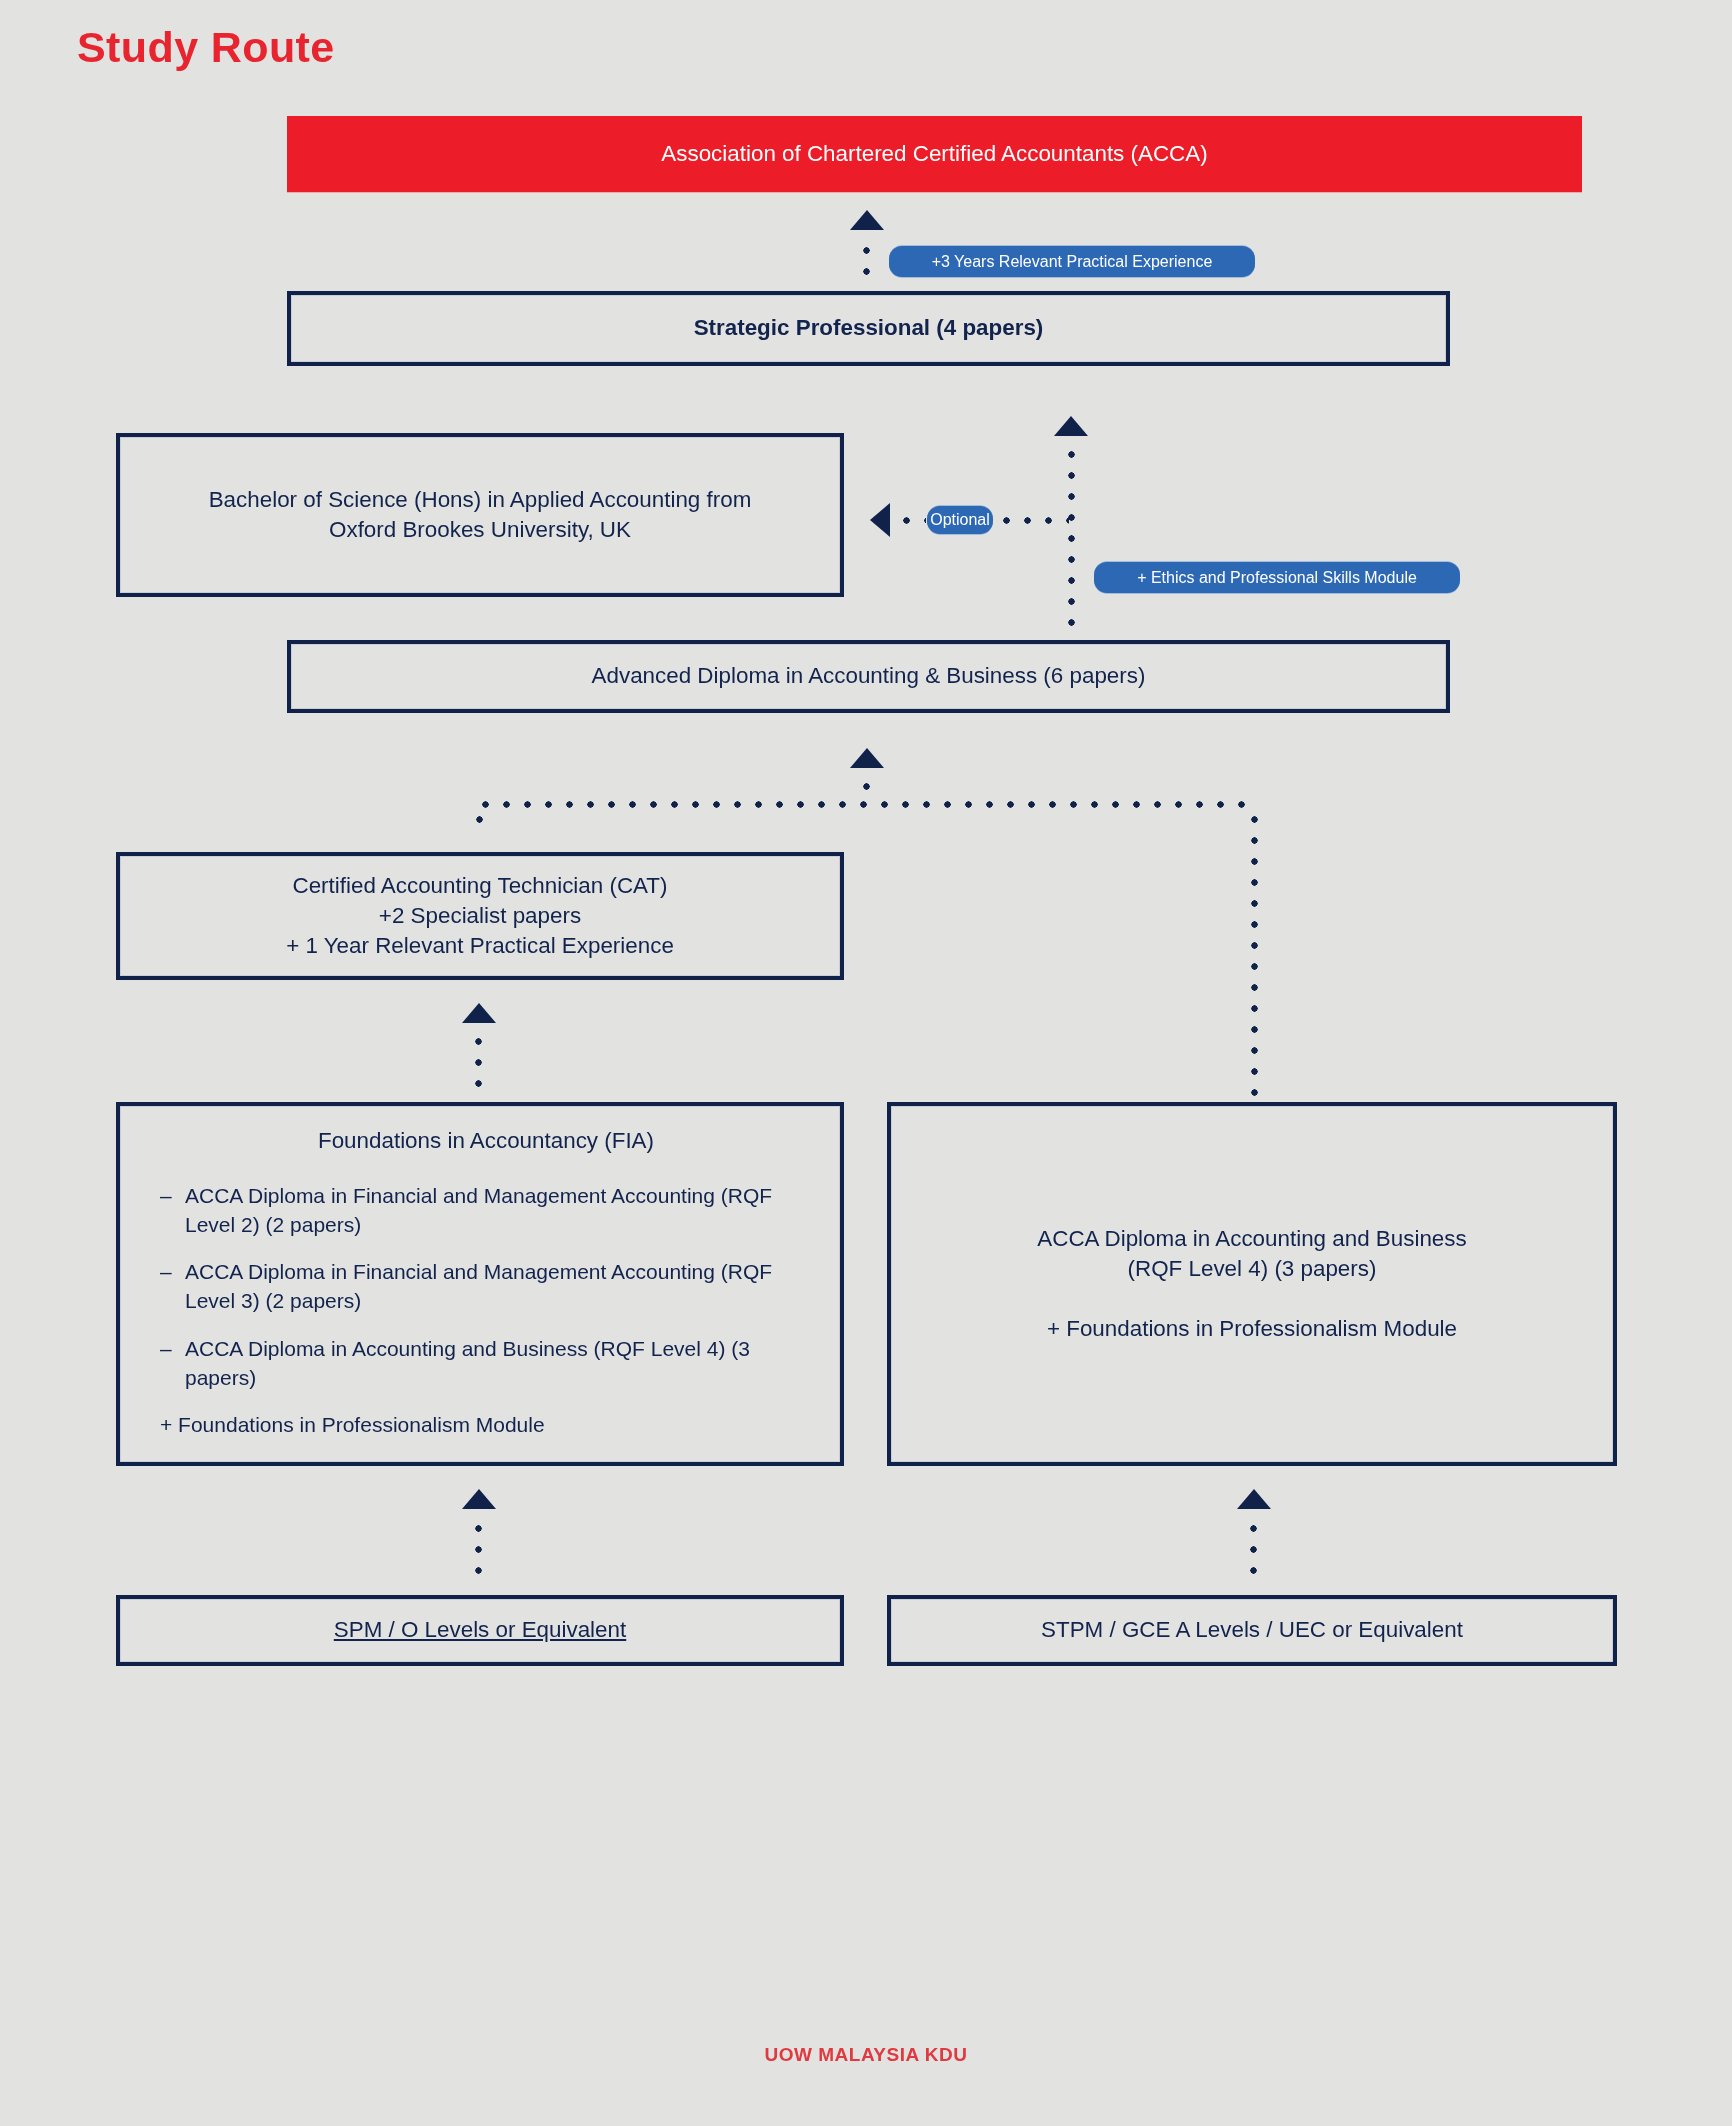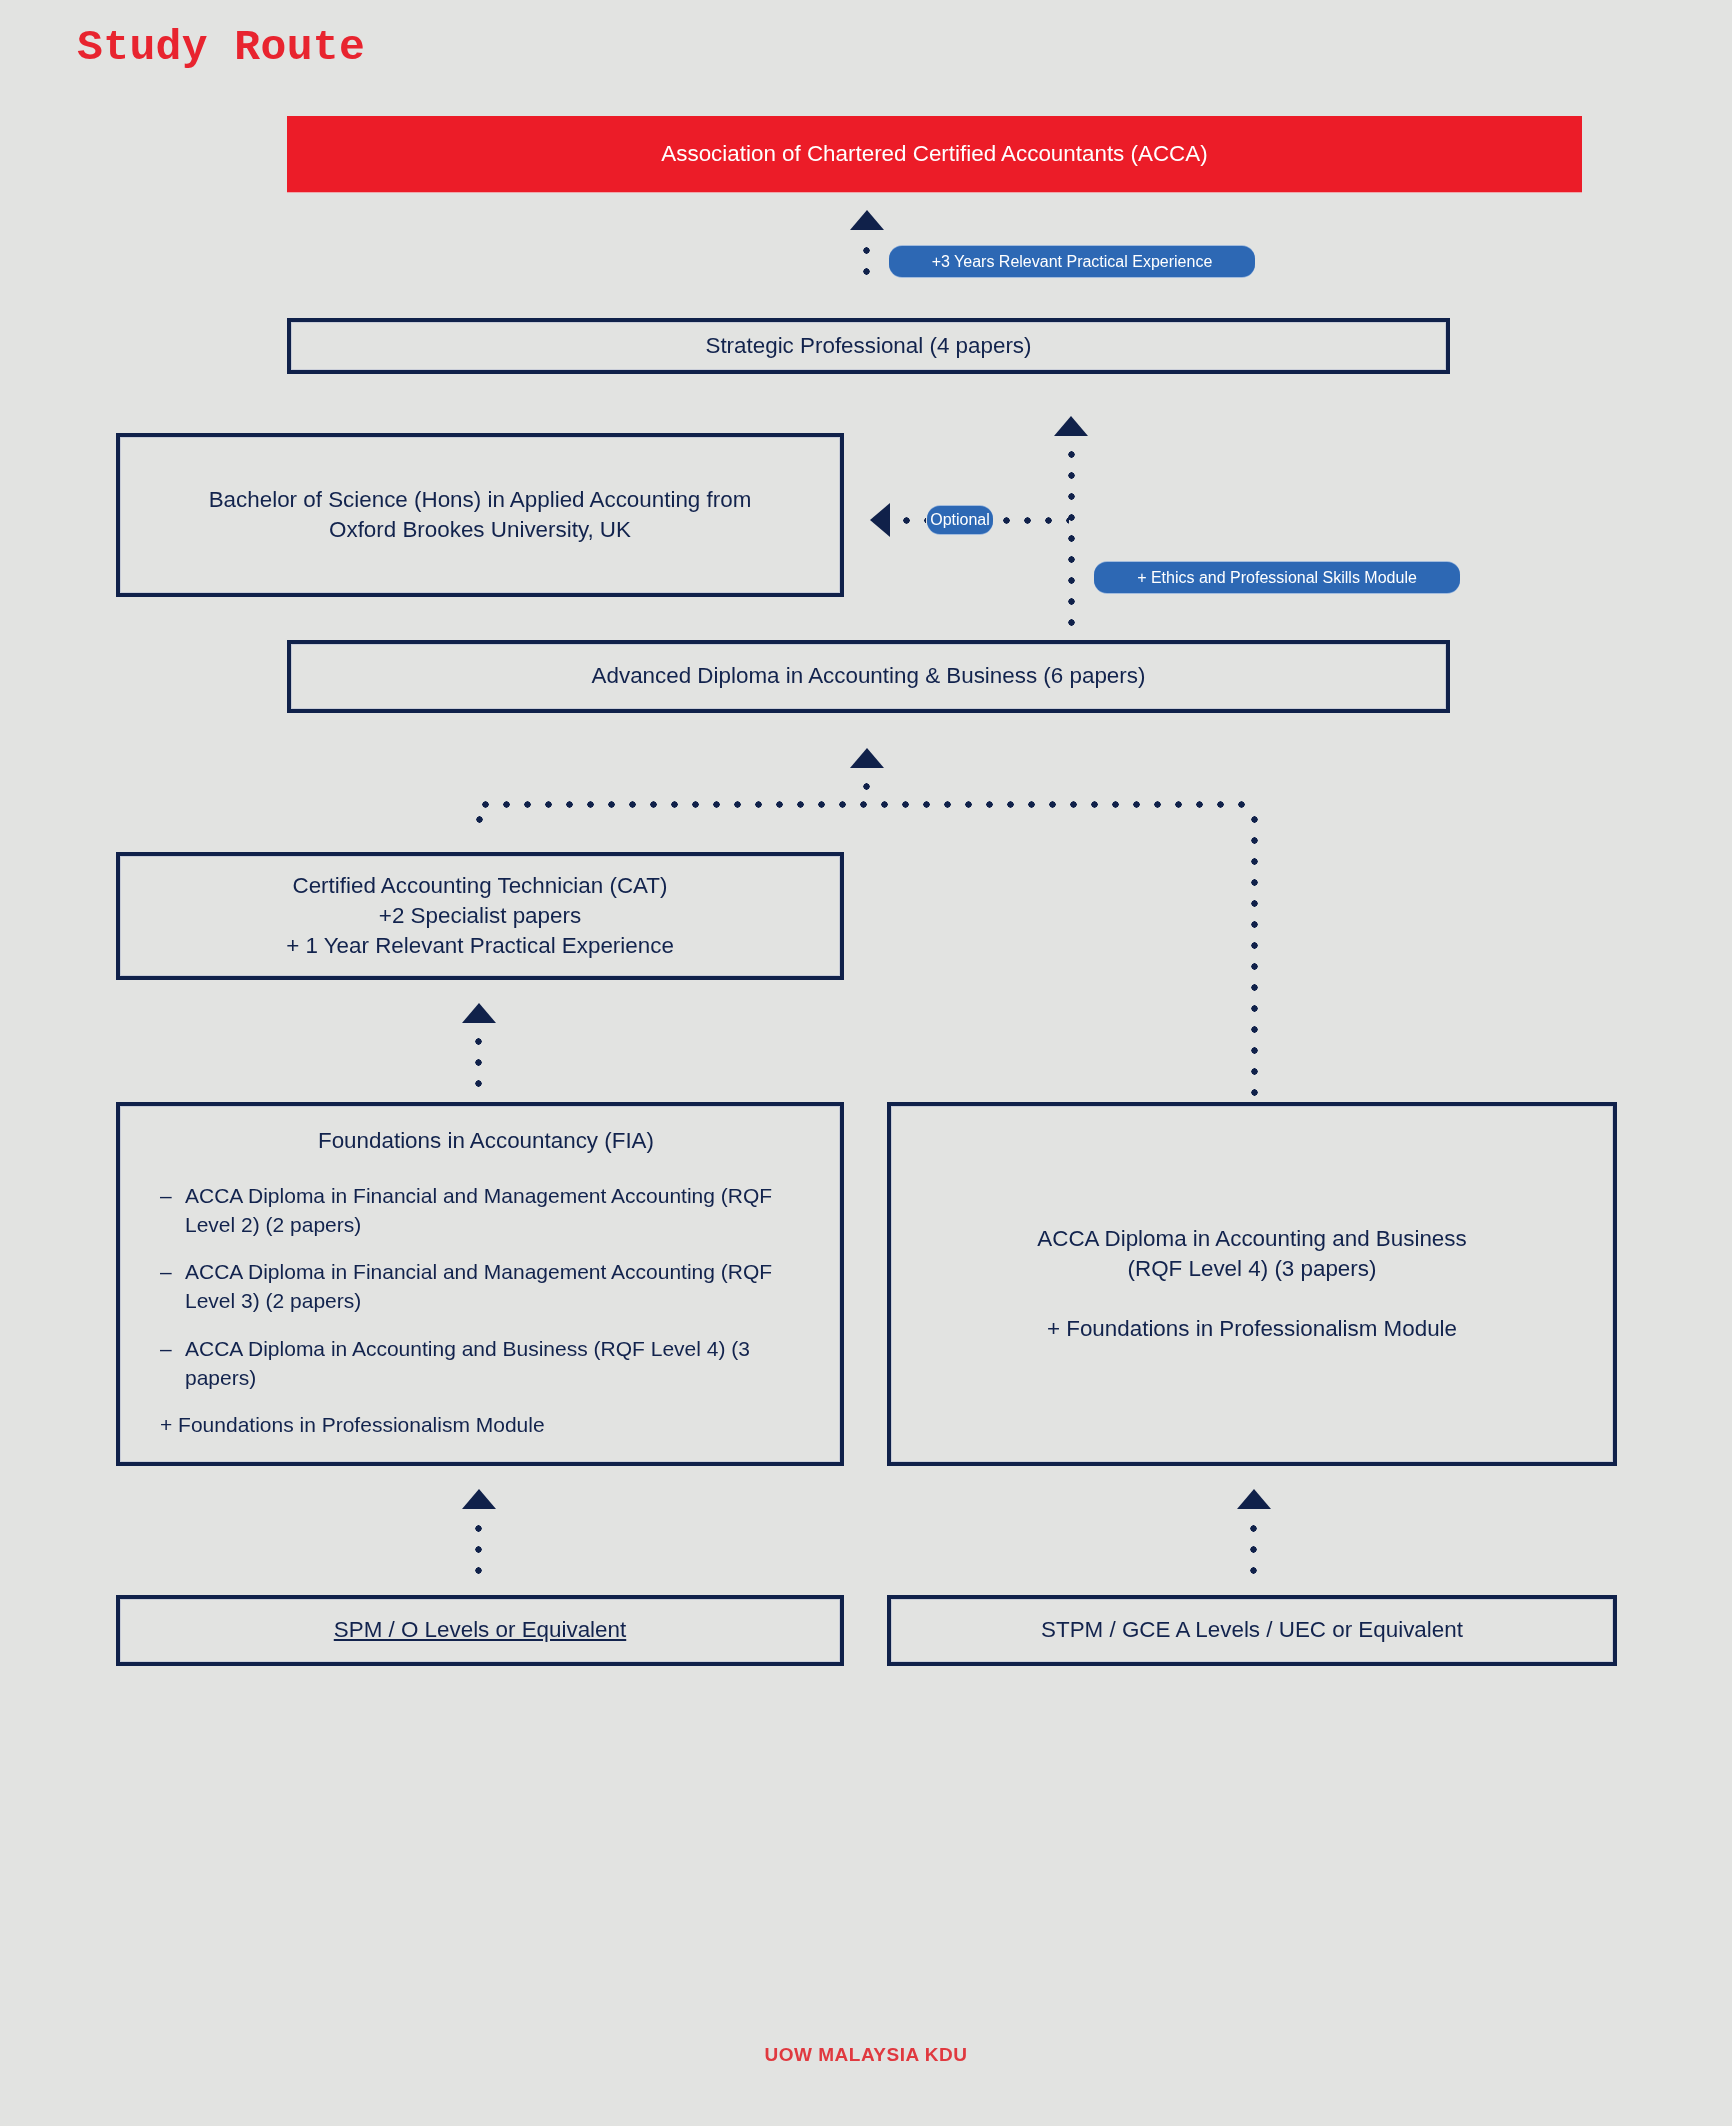--- a/index.html
+++ b/index.html
@@ -16,21 +16,21 @@
     height: 2127px;
     background: #e2e3e1;
     overflow: hidden;
   }
 
   
   .page-title {
     position: absolute;
     left: 77px;
     top: 23px;
-    font-family: Liberation Mono, monospace;
+    font-family: Liberation Sans, sans-serif;
     font-size: 43px;
     font-weight: 700;
     color: #e8242f;
     letter-spacing: 0.4px;
     white-space: nowrap;
   }
 
   
   .footer-brand {
     position: absolute;
@@ -165,21 +165,21 @@
   <div class="node red" style="left:287px; top:116px; width:1295px; height:76px;">
     <div class="line t-banner">Association of Chartered Certified Accountants (ACCA)</div>
   </div>
 
   <div class="arrow-up" style="left:850px; top:210px;"></div>
   <div class="vdots" style="left:862px; top:240px; height:46px;"></div>
   <div class="badge" style="left:889px; top:246px; width:366px; height:31px;">
     <span>+3 Years Relevant Practical Experience</span>
   </div>
 
-  <div class="node" style="left:287px; top:318px; width:1163px; height:56px;">
+  <div class="node" style="left:287px; top:291px; width:1163px; height:75px;font-weight:bold;">
     <div class="line t-big">Strategic Professional (4 papers)</div>
   </div>
 
   <div class="node" style="left:116px; top:433px; width:728px; height:164px;">
     <div class="line t-big">Bachelor of Science (Hons) in Applied Accounting from</div>
     <div class="line t-big">Oxford Brookes University, UK</div>
   </div>
 
   <div class="arrow-up" style="left:1054px; top:416px;"></div>
   <div class="vdots" style="left:1067px; top:444px; height:184px;"></div>

